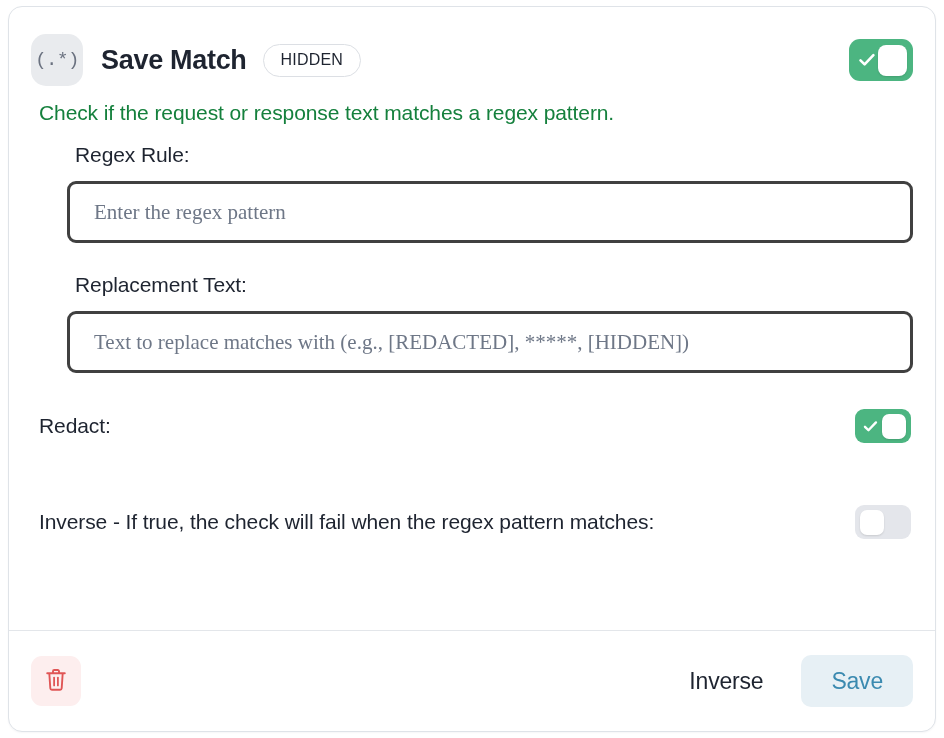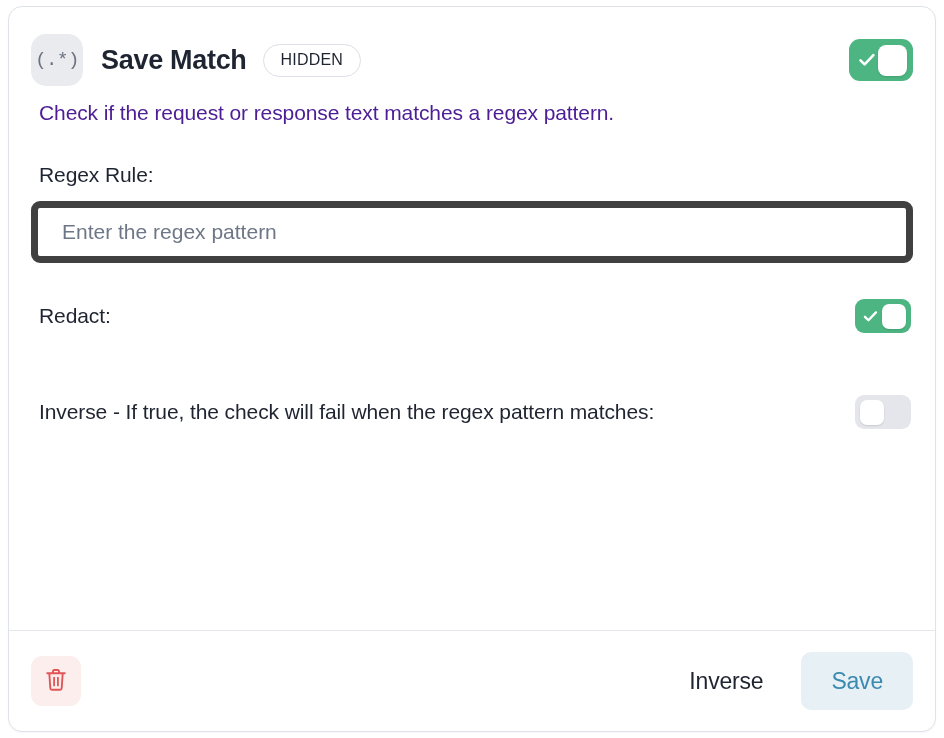--- a/index.html
+++ b/index.html
@@ -110,48 +110,48 @@
   .toggle .check {
     position: absolute;
     display: block;
   }
   .toggle.big .check  { left: 8px;  top: 11px; }
   .toggle.small .check{ left: 7px;  top: 9px; }
 
   
   .description {
     font-size: 21px;
-    color: #4c1d95;
-    margin: 0 0 38px 8px;
+    color: #15803d;
+    margin: 0 0 18px 8px;
     letter-spacing: -0.1px;
   }
 
   .field-label {
     font-size: 21px;
     color: #1e2430;
     margin: 0 0 14px 8px;
     letter-spacing: -0.1px;
   }
 
   .text-input {
     display: block;
     width: 100%;
     height: 62px;
-    border: 7px solid #404040;
+    border: 3px solid #404040;
     border-radius: 9px;
     background: #ffffff;
     padding: 0 24px;
-    font-family: Liberation Sans, sans-serif;
+    font-family: Liberation Serif, serif;
     font-size: 21px;
     color: #1e2430;
     outline: none;
   }
   .text-input::placeholder { color: #6e7787; opacity: 1; }
 
-  .field-block { margin-bottom: 30px; }
+  .field-block { margin-bottom: 30px; margin-left: 36px; }
 
   
   .toggle-row {
     display: flex;
     align-items: center;
     min-height: 46px;
     margin-left: 8px;
     margin-right: 2px;
   }
   .toggle-row .row-label {
@@ -200,21 +200,21 @@
   .save-button {
     margin-left: 24px;
     background: #e7f0f5;
     border: none;
     border-radius: 10px;
     font-family: "Liberation Sans", sans-serif;
     font-size: 23px;
     color: #3b8ab0;
     cursor: pointer;
     padding: 4px 30px;
-    height: 58px;
+    height: 52px;
     letter-spacing: -0.2px;
   }
 </style>
 </head>
 <body>
 
 <div class="card">
 
   <div class="card-body">
 
@@ -235,20 +235,24 @@
       </div>
     </div>
 
     <p class="description">Check if the request or response text matches a regex pattern.</p>
 
     <div class="field-block">
       <div class="field-label">Regex Rule:</div>
       <input class="text-input" type="text" placeholder="Enter the regex pattern" style="">
     </div>
 
+    <div class="field-block">
+      <div class="field-label">Replacement Text:</div>
+      <input class="text-input" type="text" placeholder="Text to replace matches with (e.g., [REDACTED], *****, [HIDDEN])" style="">
+    </div>
 
     <div class="toggle-row row-redact">
       <div class="row-label">Redact:</div>
       <div class="spacer"></div>
       <div class="toggle small on">
         <span class="check">
           <svg width="17" height="17" viewBox="0 0 20 20" fill="none">
             <path d="M3.5 10.4 L7.6 14.4 L16.4 5.2" stroke="#ffffff" stroke-width="2.8" stroke-linecap="round" stroke-linejoin="round"></path>
           </svg>
         </span>

